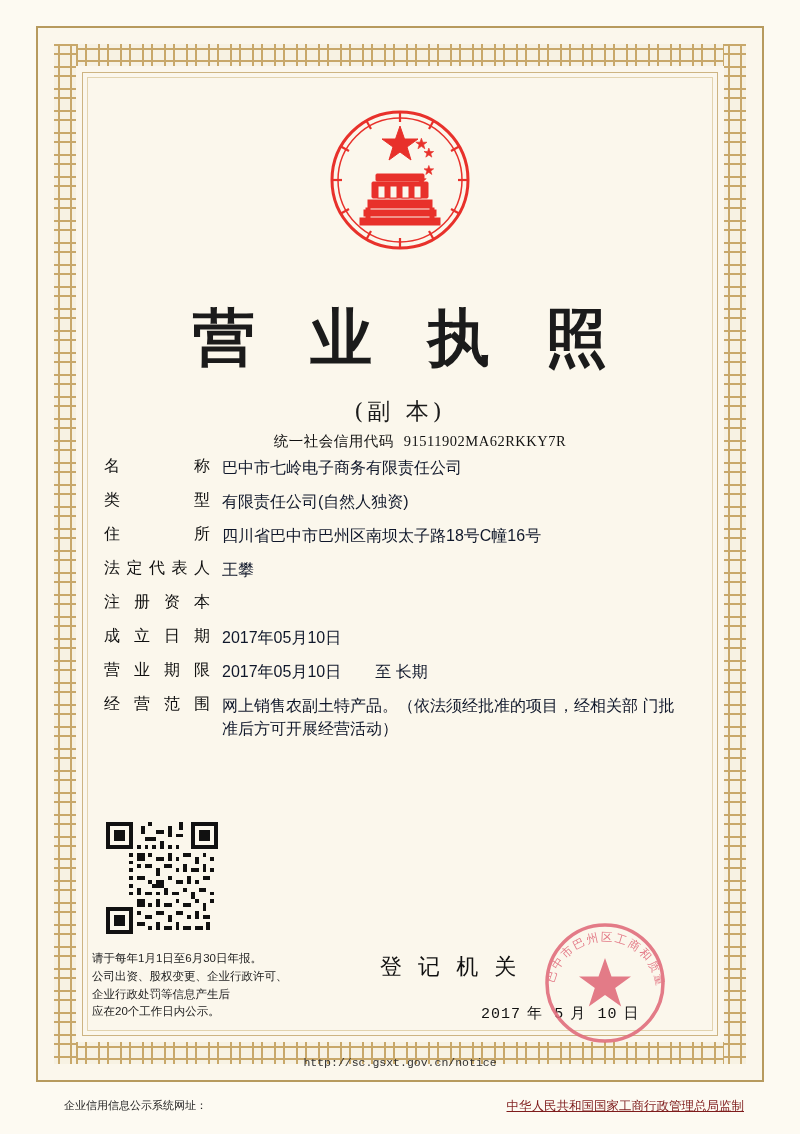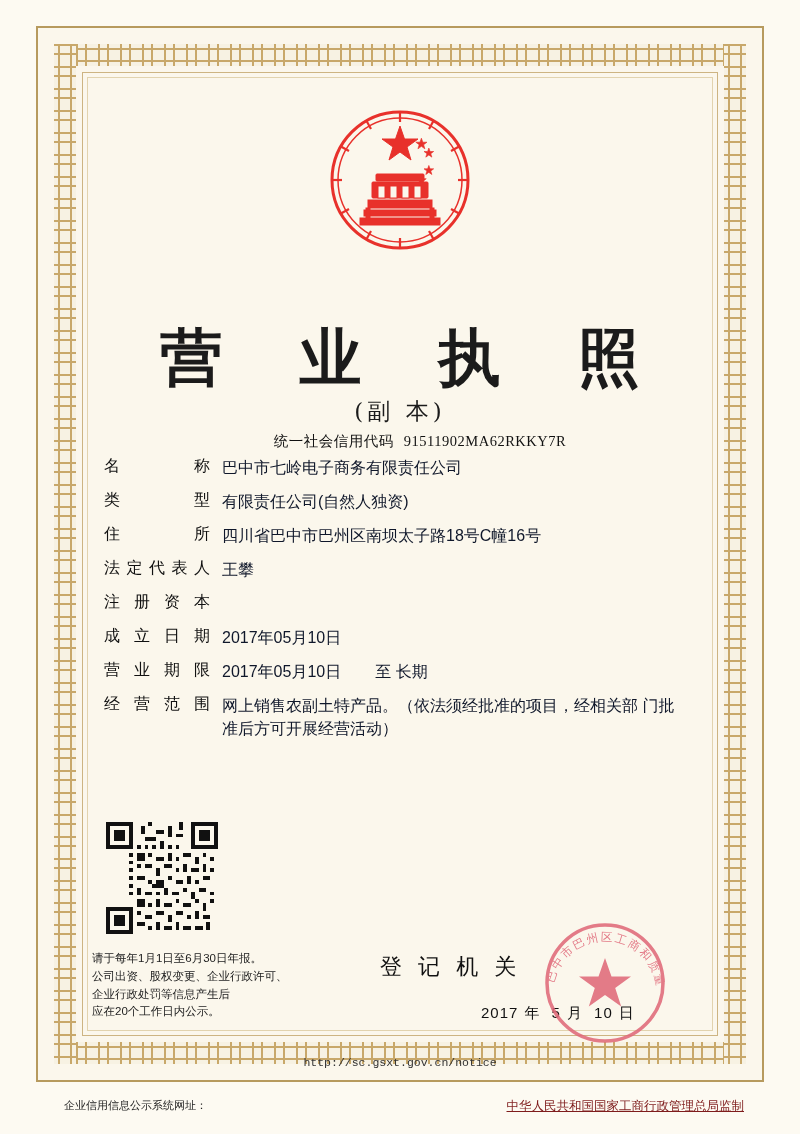--- a/index.html
+++ b/index.html
@@ -81,27 +81,26 @@
     width: 168px;
     height: 168px;
   }
 
   
   .title {
     position: absolute;
     left: 0; right: 0;
     top: 296px;
     text-align: center;
-    font-family: Liberation Mono, monospace;
+    font-family: Liberation Serif, serif;
     font-size: 62px;
     font-weight: bold;
     letter-spacing: 20px;
     text-indent: 20px;
     color: #1b1b1b;
-    margin-top: 20px;
   }
   .subtitle {
     position: absolute;
     left: 0; right: 0;
     top: 396px;
     text-align: center;
     font-family: "DejaVu Serif", "Liberation Serif", serif;
     font-size: 23px;
     color: #1b1b1b;
     letter-spacing: 4px;
@@ -199,21 +198,21 @@
     color: #111;
   }
   .date-row {
     position: absolute;
     left: 478px;
     top: 1004px;
     font-size: 15px;
     color: #111;
     letter-spacing: 1px;
   }
-  .date-row span { margin: 4px 3px; }
+  .date-row span { margin: 4px 3px; font-family: Liberation Mono, monospace; }
 
   
   .seal {
     position: absolute;
     left: 530px;
     top: 908px;
     width: 150px;
     height: 150px;
     opacity: .88;
   }

